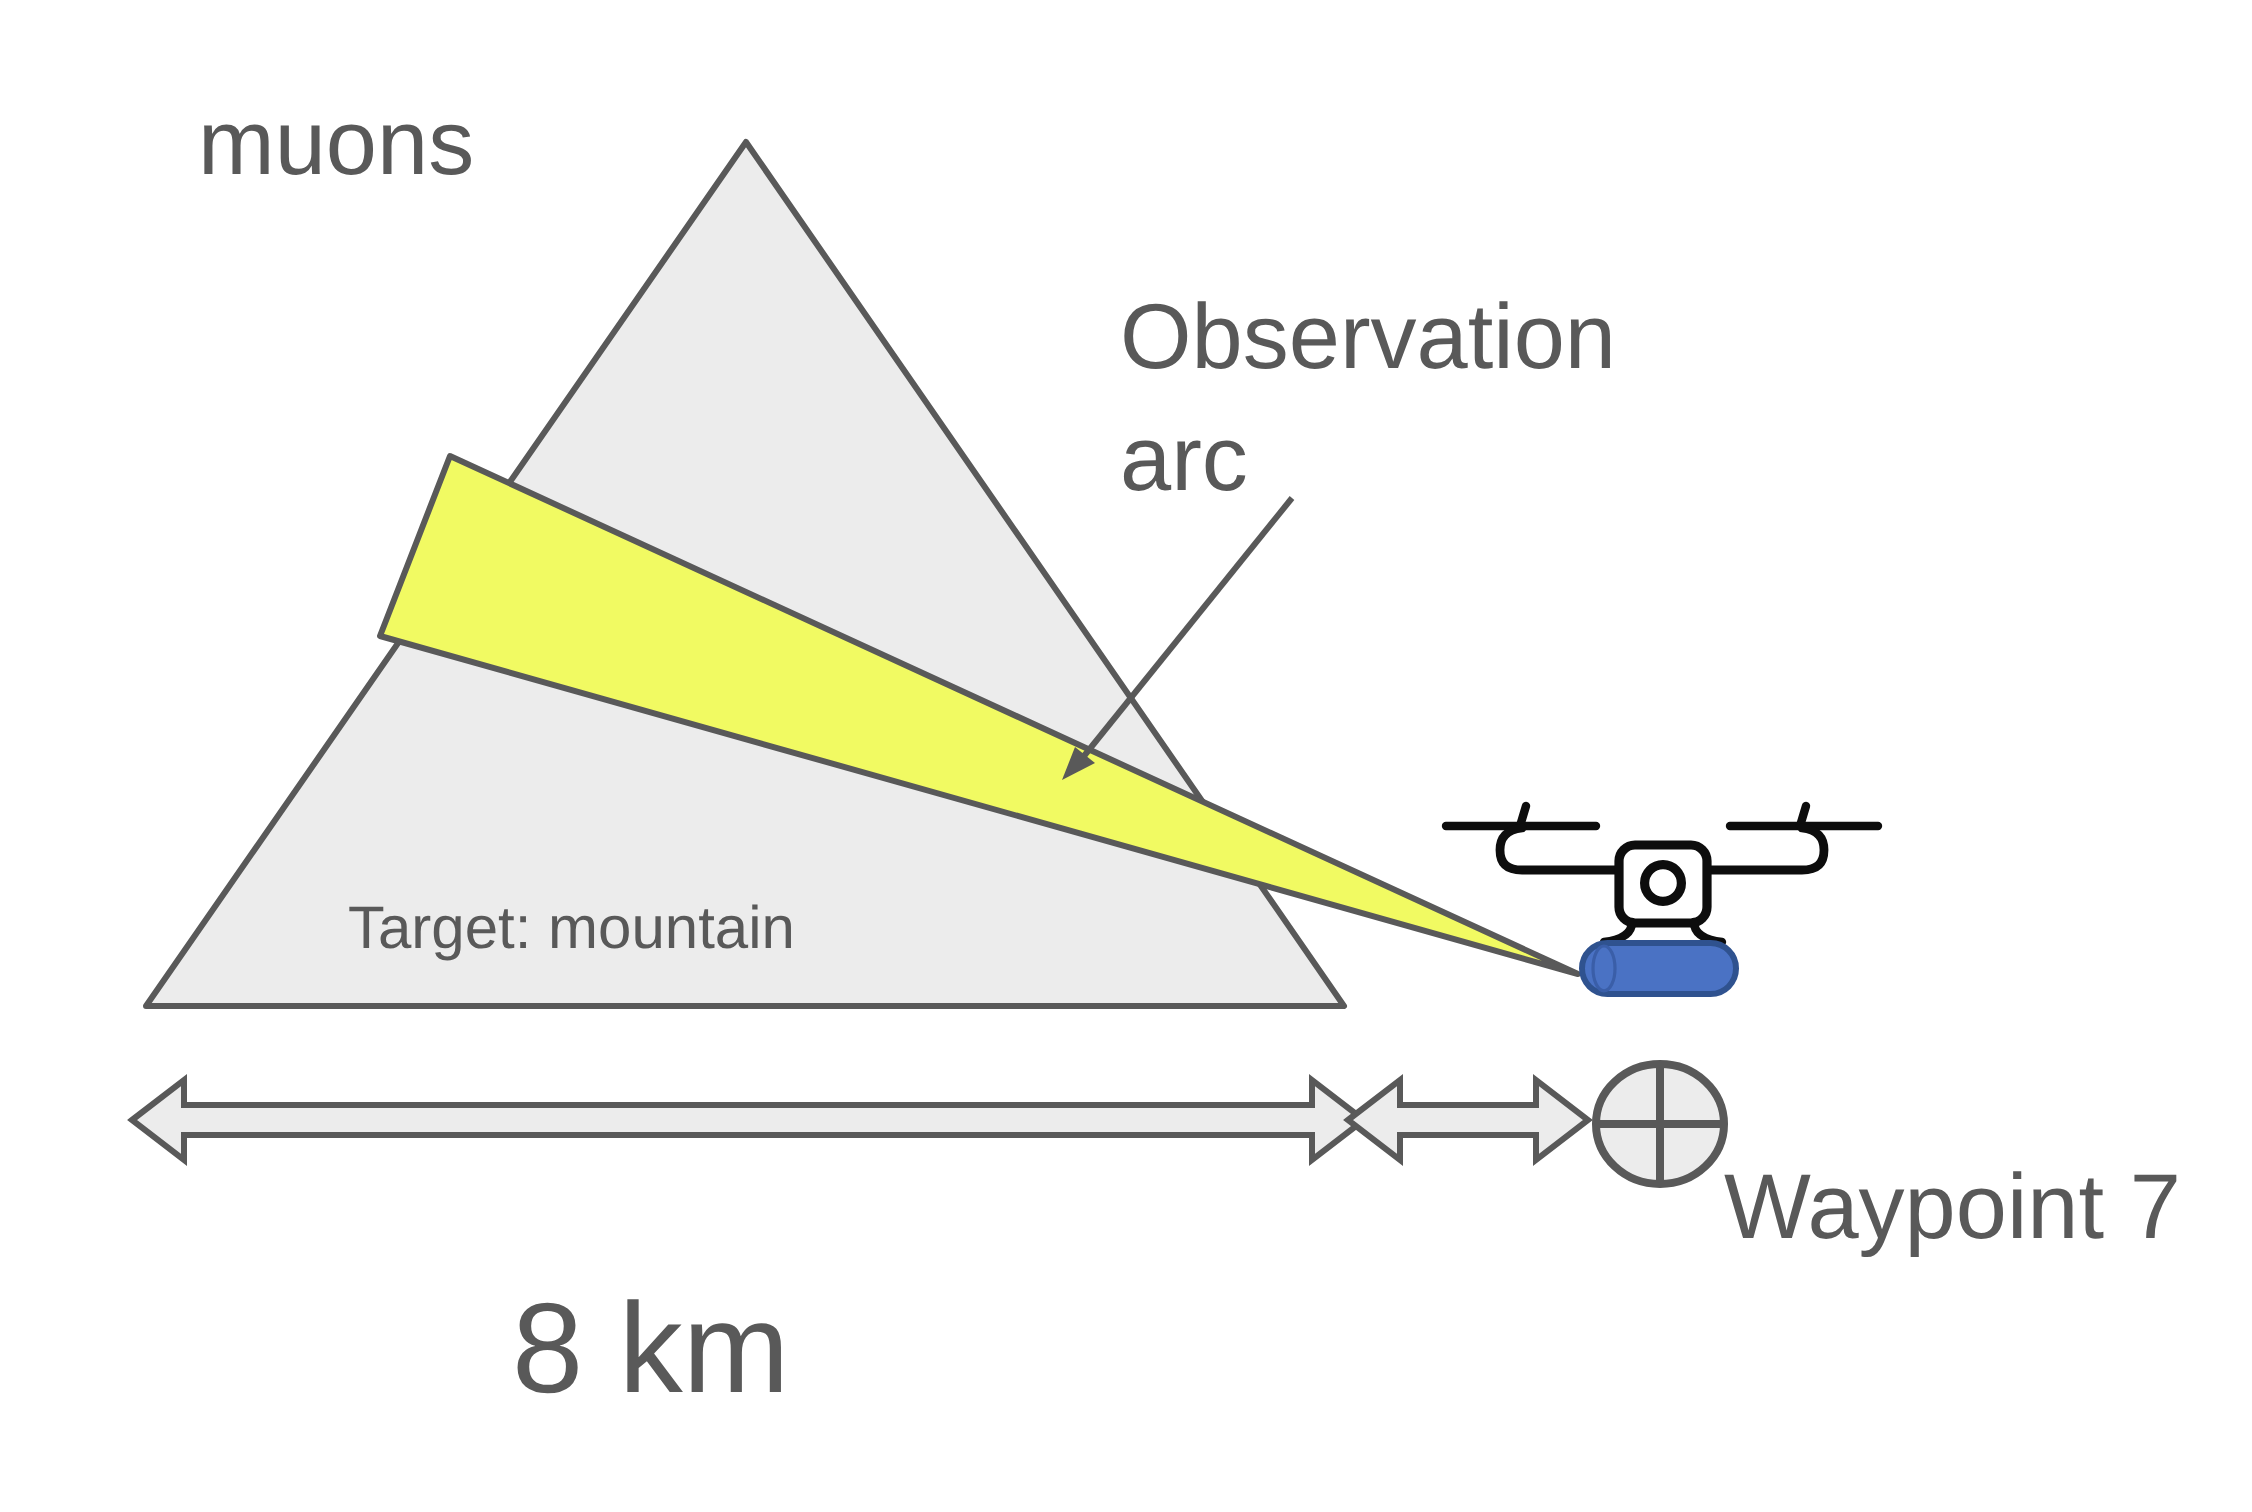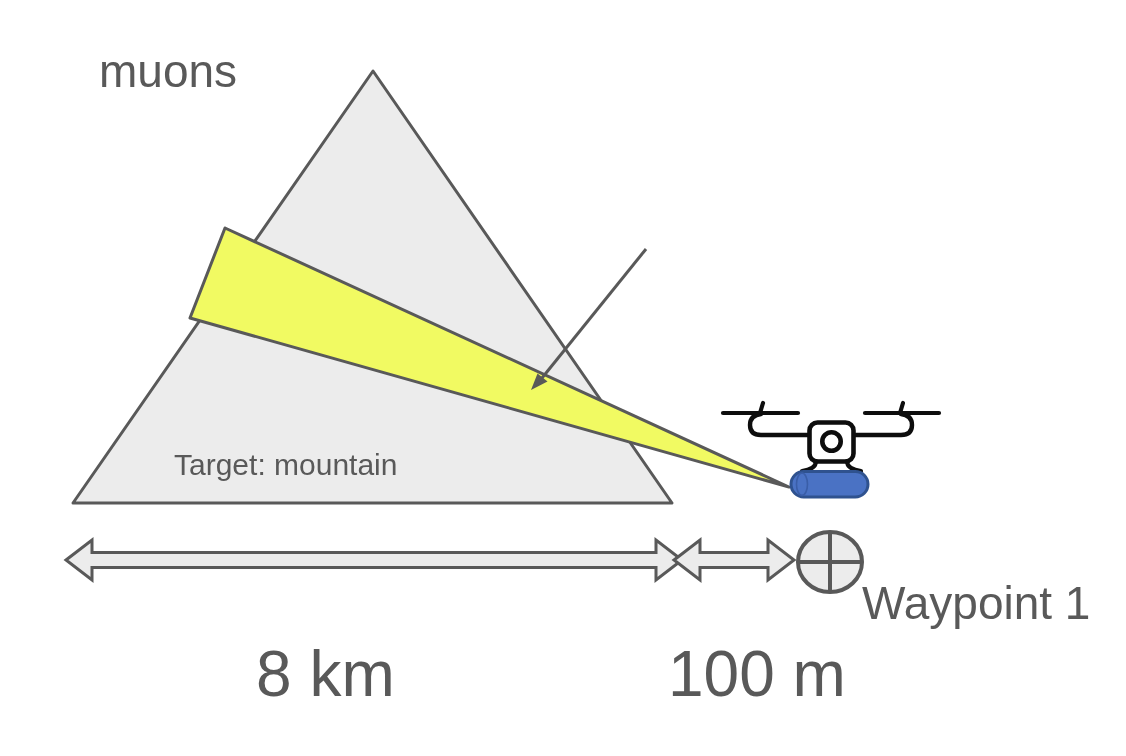--- a/index.html
+++ b/index.html
@@ -66,22 +66,22 @@
     </g>
 
     <g>
       <rect x="791" y="471.5" width="77" height="25.5" rx="12.7" fill="#4a72c4" stroke="#2f528f" stroke-width="3"></rect>
       <ellipse cx="802" cy="484.2" rx="5.5" ry="11.2" fill="none" stroke="#3a5ea8" stroke-width="1.6"></ellipse>
     </g>
   </svg>
 
   <div class="lbl lbl-med" style="left:99px;top:48px;">muons</div>
 
+  <div class="lbl lbl-med lbl-wrap" style="left:560px;top:138px;">Observation arc</div>
 
   <div class="lbl lbl-small" style="left:174px;top:450px;">Target: mountain</div>
 
-  <div class="lbl lbl-med" style="left:862px;top:580px;">Waypoint 1</div>
+  <div class="lbl lbl-med" style="left:862px;top:580px;">Waypoint 7</div>
 
   <div class="lbl lbl-big" style="left:256px;top:642px;">8 km</div>
 
-  <div class="lbl lbl-big" style="left:668px;top:642px;">100 m</div>
 
 </div>
 
 </body></html>

